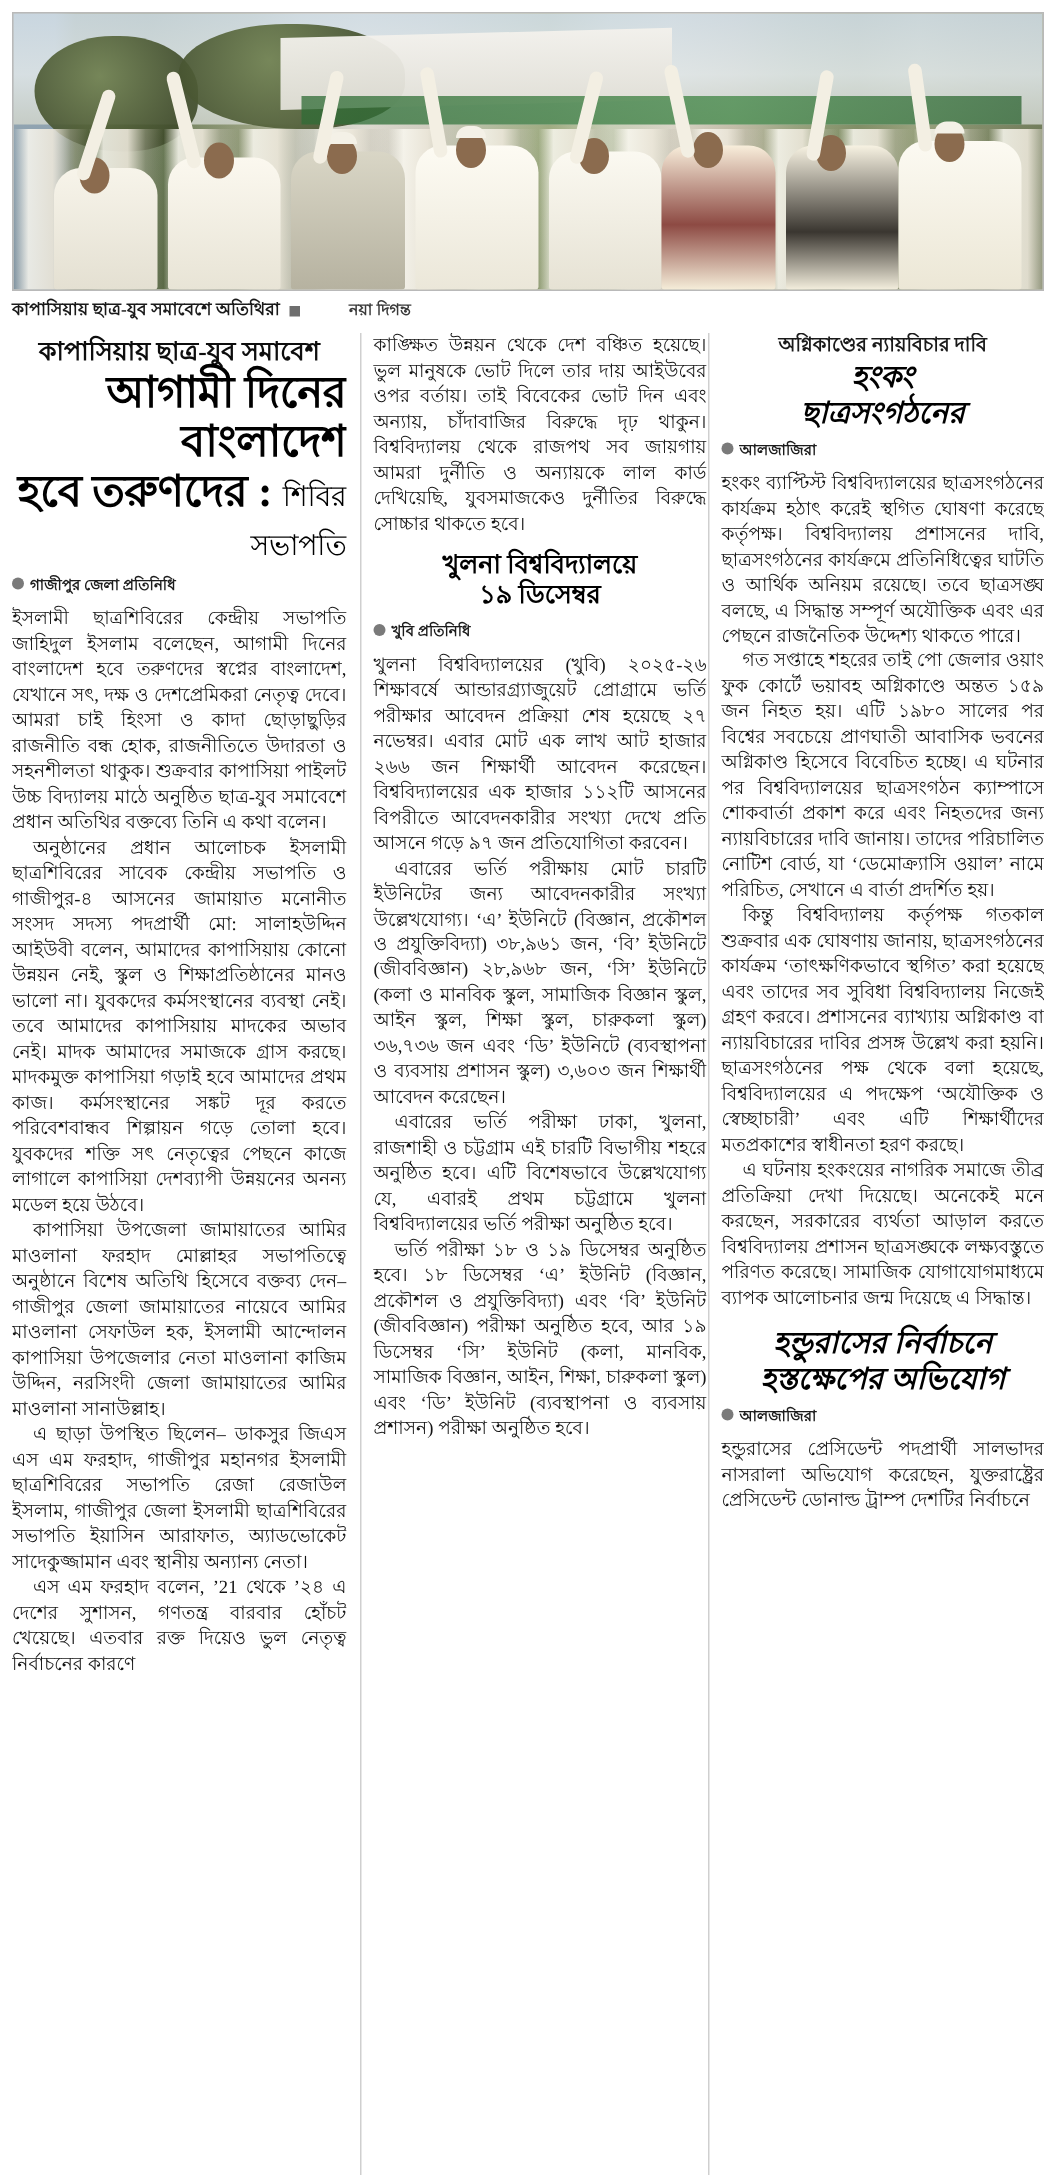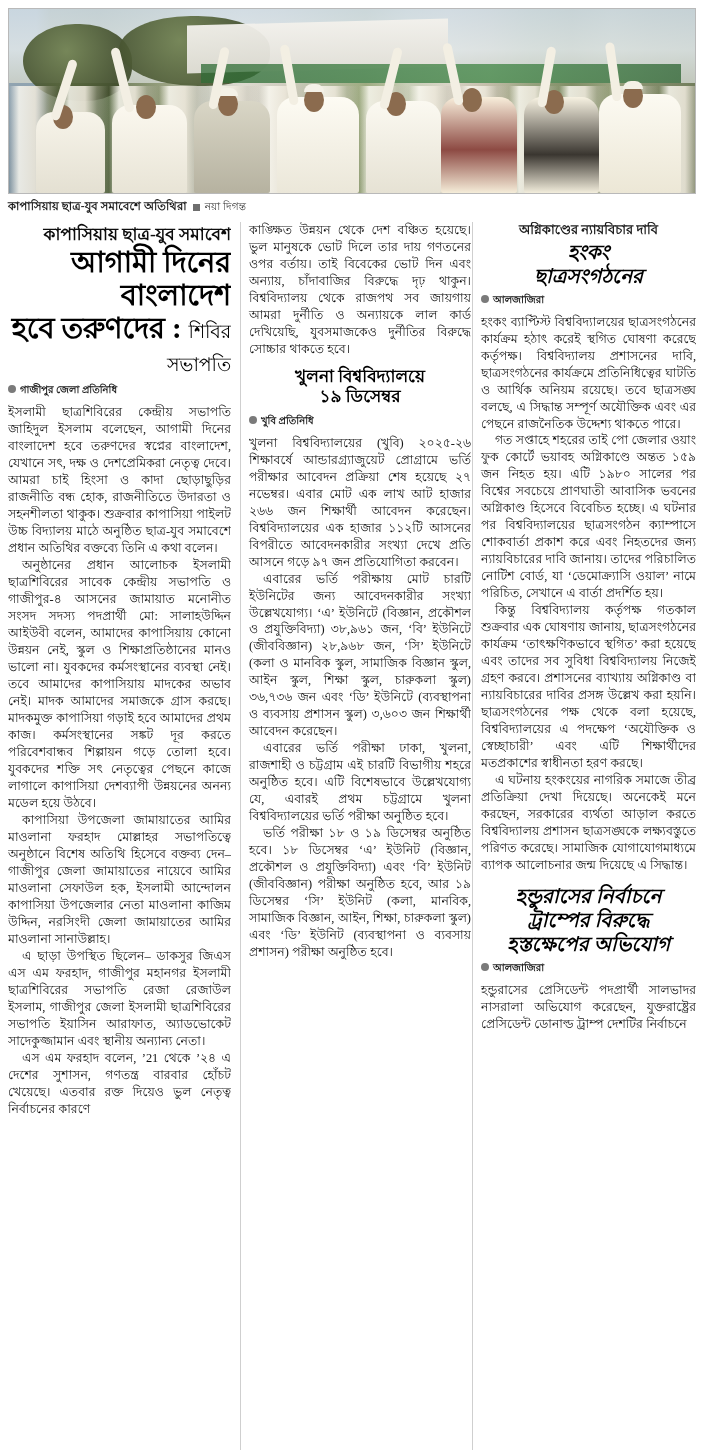--- a/index.html
+++ b/index.html
@@ -127,23 +127,24 @@
     white-space: nowrap;
   }
   .caption .sq {
     display: inline-block;
     width: 7px; height: 7px;
     background: #6e6e6e;
     margin: 0 5px 0 6px;
     vertical-align: middle;
   }
   .caption .credit {
-    font-weight: normal;
+    font-weight: bold;
     font-size: 10.5px;
     color: #3a3a3a;
+    margin-left: 28px;
   }
 
   
   .cols {
     position: absolute;
     left: 8px;
     top: 222px;
     width: 688px;
     height: 1228px;
     display: grid;
@@ -152,21 +153,21 @@
   }
   .col {
     position: relative;
     overflow: hidden;
   }
   .col + .col { border-left: 1px solid #cfcfcf; padding-left: 8px; }
   .col.c2 { width: 222px; }
 
   
   .kicker {
-    text-align: right;
+    text-align: center;
     font-size: 17px;
     font-weight: bold;
     line-height: 1.25;
     margin: 2px 0 1px;
     color: #0d0d0d;
   }
   .kicker-sm {
     text-align: center;
     font-size: 13px;
     font-weight: bold;
@@ -305,21 +306,21 @@
         <span class="dot"></span><span>গাজীপুর জেলা প্রতিনিধি</span>
       </div>
       <p class="body noind">ইসলামী ছাত্রশিবিরের কেন্দ্রীয় সভাপতি জাহিদুল ইসলাম বলেছেন, আগামী দিনের বাংলাদেশ হবে তরুণদের স্বপ্নের বাংলাদেশ, যেখানে সৎ, দক্ষ ও দেশপ্রেমিকরা নেতৃত্ব দেবে। আমরা চাই হিংসা ও কাদা ছোড়াছুড়ির রাজনীতি বন্ধ হোক, রাজনীতিতে উদারতা ও সহনশীলতা থাকুক। শুক্রবার কাপাসিয়া পাইলট উচ্চ বিদ্যালয় মাঠে অনুষ্ঠিত ছাত্র-যুব সমাবেশে প্রধান অতিথির বক্তব্যে তিনি এ কথা বলেন।</p>
       <p class="body noind">অনুষ্ঠানের প্রধান আলোচক ইসলামী ছাত্রশিবিরের সাবেক কেন্দ্রীয় সভাপতি ও গাজীপুর-৪ আসনের জামায়াত মনোনীত সংসদ সদস্য পদপ্রার্থী মো: সালাহউদ্দিন আইউবী বলেন, আমাদের কাপাসিয়ায় কোনো উন্নয়ন নেই, স্কুল ও শিক্ষাপ্রতিষ্ঠানের মানও ভালো না। যুবকদের কর্মসংস্থানের ব্যবস্থা নেই। তবে আমাদের কাপাসিয়ায় মাদকের অভাব নেই। মাদক আমাদের সমাজকে গ্রাস করছে। মাদকমুক্ত কাপাসিয়া গড়াই হবে আমাদের প্রথম কাজ। কর্মসংস্থানের সঙ্কট দূর করতে পরিবেশবান্ধব শিল্পায়ন গড়ে তোলা হবে। যুবকদের শক্তি সৎ নেতৃত্বের পেছনে কাজে লাগালে কাপাসিয়া দেশব্যাপী উন্নয়নের অনন্য মডেল হয়ে উঠবে।</p>
       <p class="body noind">কাপাসিয়া উপজেলা জামায়াতের আমির মাওলানা ফরহাদ মোল্লাহর সভাপতিত্বে অনুষ্ঠানে বিশেষ অতিথি হিসেবে বক্তব্য দেন– গাজীপুর জেলা জামায়াতের নায়েবে আমির মাওলানা সেফাউল হক, ইসলামী আন্দোলন কাপাসিয়া উপজেলার নেতা মাওলানা কাজিম উদ্দিন, নরসিংদী জেলা জামায়াতের আমির মাওলানা সানাউল্লাহ।</p>
       <p class="body noind">এ ছাড়া উপস্থিত ছিলেন– ডাকসুর জিএস এস এম ফরহাদ, গাজীপুর মহানগর ইসলামী ছাত্রশিবিরের সভাপতি রেজা রেজাউল ইসলাম, গাজীপুর জেলা ইসলামী ছাত্রশিবিরের সভাপতি ইয়াসিন আরাফাত, অ্যাডভোকেট সাদেকুজ্জামান এবং স্থানীয় অন্যান্য নেতা।</p>
       <p class="body noind">এস এম ফরহাদ বলেন, ’21 থেকে ’২৪ এ দেশের সুশাসন, গণতন্ত্র বারবার হোঁচট খেয়েছে। এতবার রক্ত দিয়েও ভুল নেতৃত্ব নির্বাচনের কারণে</p>
     </div>
 
     <div class="col c2">
-      <p class="body noind">কাঙ্ক্ষিত উন্নয়ন থেকে দেশ বঞ্চিত হয়েছে। ভুল মানুষকে ভোট দিলে তার দায় গণতনের ওপর বর্তায়। তাই বিবেকের ভোট দিন এবং অন্যায়, চাঁদাবাজির বিরুদ্ধে দৃঢ় থাকুন। বিশ্ববিদ্যালয় থেকে রাজপথ সব জায়গায় আমরা দুর্নীতি ও অন্যায়কে লাল কার্ড দেখিয়েছি, যুবসমাজকেও দুর্নীতির বিরুদ্ধে সোচ্চার থাকতে হবে।</p>
+      <p class="body noind">কাঙ্ক্ষিত উন্নয়ন থেকে দেশ বঞ্চিত হয়েছে। ভুল মানুষকে ভোট দিলে তার দায় আইউবের ওপর বর্তায়। তাই বিবেকের ভোট দিন এবং অন্যায়, চাঁদাবাজির বিরুদ্ধে দৃঢ় থাকুন। বিশ্ববিদ্যালয় থেকে রাজপথ সব জায়গায় আমরা দুর্নীতি ও অন্যায়কে লাল কার্ড দেখিয়েছি, যুবসমাজকেও দুর্নীতির বিরুদ্ধে সোচ্চার থাকতে হবে।</p>
 
       <div class="headline-2">
         <div>খুলনা বিশ্ববিদ্যালয়ে</div>
         <div>১৯ ডিসেম্বর</div>
       </div>
       <div class="byline">
         <span class="dot"></span><span>খুবি প্রতিনিধি</span>
       </div>
       <p class="body noind">খুলনা বিশ্ববিদ্যালয়ের (খুবি) ২০২৫-২৬ শিক্ষাবর্ষে আন্ডারগ্র্যাজুয়েট প্রোগ্রামে ভর্তি পরীক্ষার আবেদন প্রক্রিয়া শেষ হয়েছে ২৭ নভেম্বর। এবার মোট এক লাখ আট হাজার ২৬৬ জন শিক্ষার্থী আবেদন করেছেন। বিশ্ববিদ্যালয়ের এক হাজার ১১২টি আসনের বিপরীতে আবেদনকারীর সংখ্যা দেখে প্রতি আসনে গড়ে ৯৭ জন প্রতিযোগিতা করবেন।</p>
       <p class="body">এবারের ভর্তি পরীক্ষায় মোট চারটি ইউনিটের জন্য আবেদনকারীর সংখ্যা উল্লেখযোগ্য। ‘এ’ ইউনিটে (বিজ্ঞান, প্রকৌশল ও প্রযুক্তিবিদ্যা) ৩৮,৯৬১ জন, ‘বি’ ইউনিটে (জীববিজ্ঞান) ২৮,৯৬৮ জন, ‘সি’ ইউনিটে (কলা ও মানবিক স্কুল, সামাজিক বিজ্ঞান স্কুল, আইন স্কুল, শিক্ষা স্কুল, চারুকলা স্কুল) ৩৬,৭৩৬ জন এবং ‘ডি’ ইউনিটে (ব্যবস্থাপনা ও ব্যবসায় প্রশাসন স্কুল) ৩,৬০৩ জন শিক্ষার্থী আবেদন করেছেন।</p>
@@ -336,21 +337,20 @@
       <div class="byline">
         <span class="dot"></span><span>আলজাজিরা</span>
       </div>
       <p class="body noind">হংকং ব্যাপ্টিস্ট বিশ্ববিদ্যালয়ের ছাত্রসংগঠনের কার্যক্রম হঠাৎ করেই স্থগিত ঘোষণা করেছে কর্তৃপক্ষ। বিশ্ববিদ্যালয় প্রশাসনের দাবি, ছাত্রসংগঠনের কার্যক্রমে প্রতিনিধিত্বের ঘাটতি ও আর্থিক অনিয়ম রয়েছে। তবে ছাত্রসঙ্ঘ বলছে, এ সিদ্ধান্ত সম্পূর্ণ অযৌক্তিক এবং এর পেছনে রাজনৈতিক উদ্দেশ্য থাকতে পারে।</p>
       <p class="body">গত সপ্তাহে শহরের তাই পো জেলার ওয়াং ফুক কোর্টে ভয়াবহ অগ্নিকাণ্ডে অন্তত ১৫৯ জন নিহত হয়। এটি ১৯৮০ সালের পর বিশ্বের সবচেয়ে প্রাণঘাতী আবাসিক ভবনের অগ্নিকাণ্ড হিসেবে বিবেচিত হচ্ছে। এ ঘটনার পর বিশ্ববিদ্যালয়ের ছাত্রসংগঠন ক্যাম্পাসে শোকবার্তা প্রকাশ করে এবং নিহতদের জন্য ন্যায়বিচারের দাবি জানায়। তাদের পরিচালিত নোটিশ বোর্ড, যা ‘ডেমোক্র্যাসি ওয়াল’ নামে পরিচিত, সেখানে এ বার্তা প্রদর্শিত হয়।</p>
       <p class="body">কিন্তু বিশ্ববিদ্যালয় কর্তৃপক্ষ গতকাল শুক্রবার এক ঘোষণায় জানায়, ছাত্রসংগঠনের কার্যক্রম ‘তাৎক্ষণিকভাবে স্থগিত’ করা হয়েছে এবং তাদের সব সুবিধা বিশ্ববিদ্যালয় নিজেই গ্রহণ করবে। প্রশাসনের ব্যাখ্যায় অগ্নিকাণ্ড বা ন্যায়বিচারের দাবির প্রসঙ্গ উল্লেখ করা হয়নি। ছাত্রসংগঠনের পক্ষ থেকে বলা হয়েছে, বিশ্ববিদ্যালয়ের এ পদক্ষেপ ‘অযৌক্তিক ও স্বেচ্ছাচারী’ এবং এটি শিক্ষার্থীদের মতপ্রকাশের স্বাধীনতা হরণ করছে।</p>
       <p class="body">এ ঘটনায় হংকংয়ের নাগরিক সমাজে তীব্র প্রতিক্রিয়া দেখা দিয়েছে। অনেকেই মনে করছেন, সরকারের ব্যর্থতা আড়াল করতে বিশ্ববিদ্যালয় প্রশাসন ছাত্রসঙ্ঘকে লক্ষ্যবস্তুতে পরিণত করেছে। সামাজিক যোগাযোগমাধ্যমে ব্যাপক আলোচনার জন্ম দিয়েছে এ সিদ্ধান্ত।</p>
 
       <div class="headline-3">
         <div>হন্ডুরাসের নির্বাচনে</div>
-        <div>ট্রাম্পের বিরুদ্ধে</div>
         <div>হস্তক্ষেপের অভিযোগ</div>
       </div>
       <div class="byline">
         <span class="dot"></span><span>আলজাজিরা</span>
       </div>
       <p class="body noind">হন্ডুরাসের প্রেসিডেন্ট পদপ্রার্থী সালভাদর নাসরালা অভিযোগ করেছেন, যুক্তরাষ্ট্রের প্রেসিডেন্ট ডোনাল্ড ট্রাম্প দেশটির নির্বাচনে</p>
     </div>
 
   </div>
 </div>

